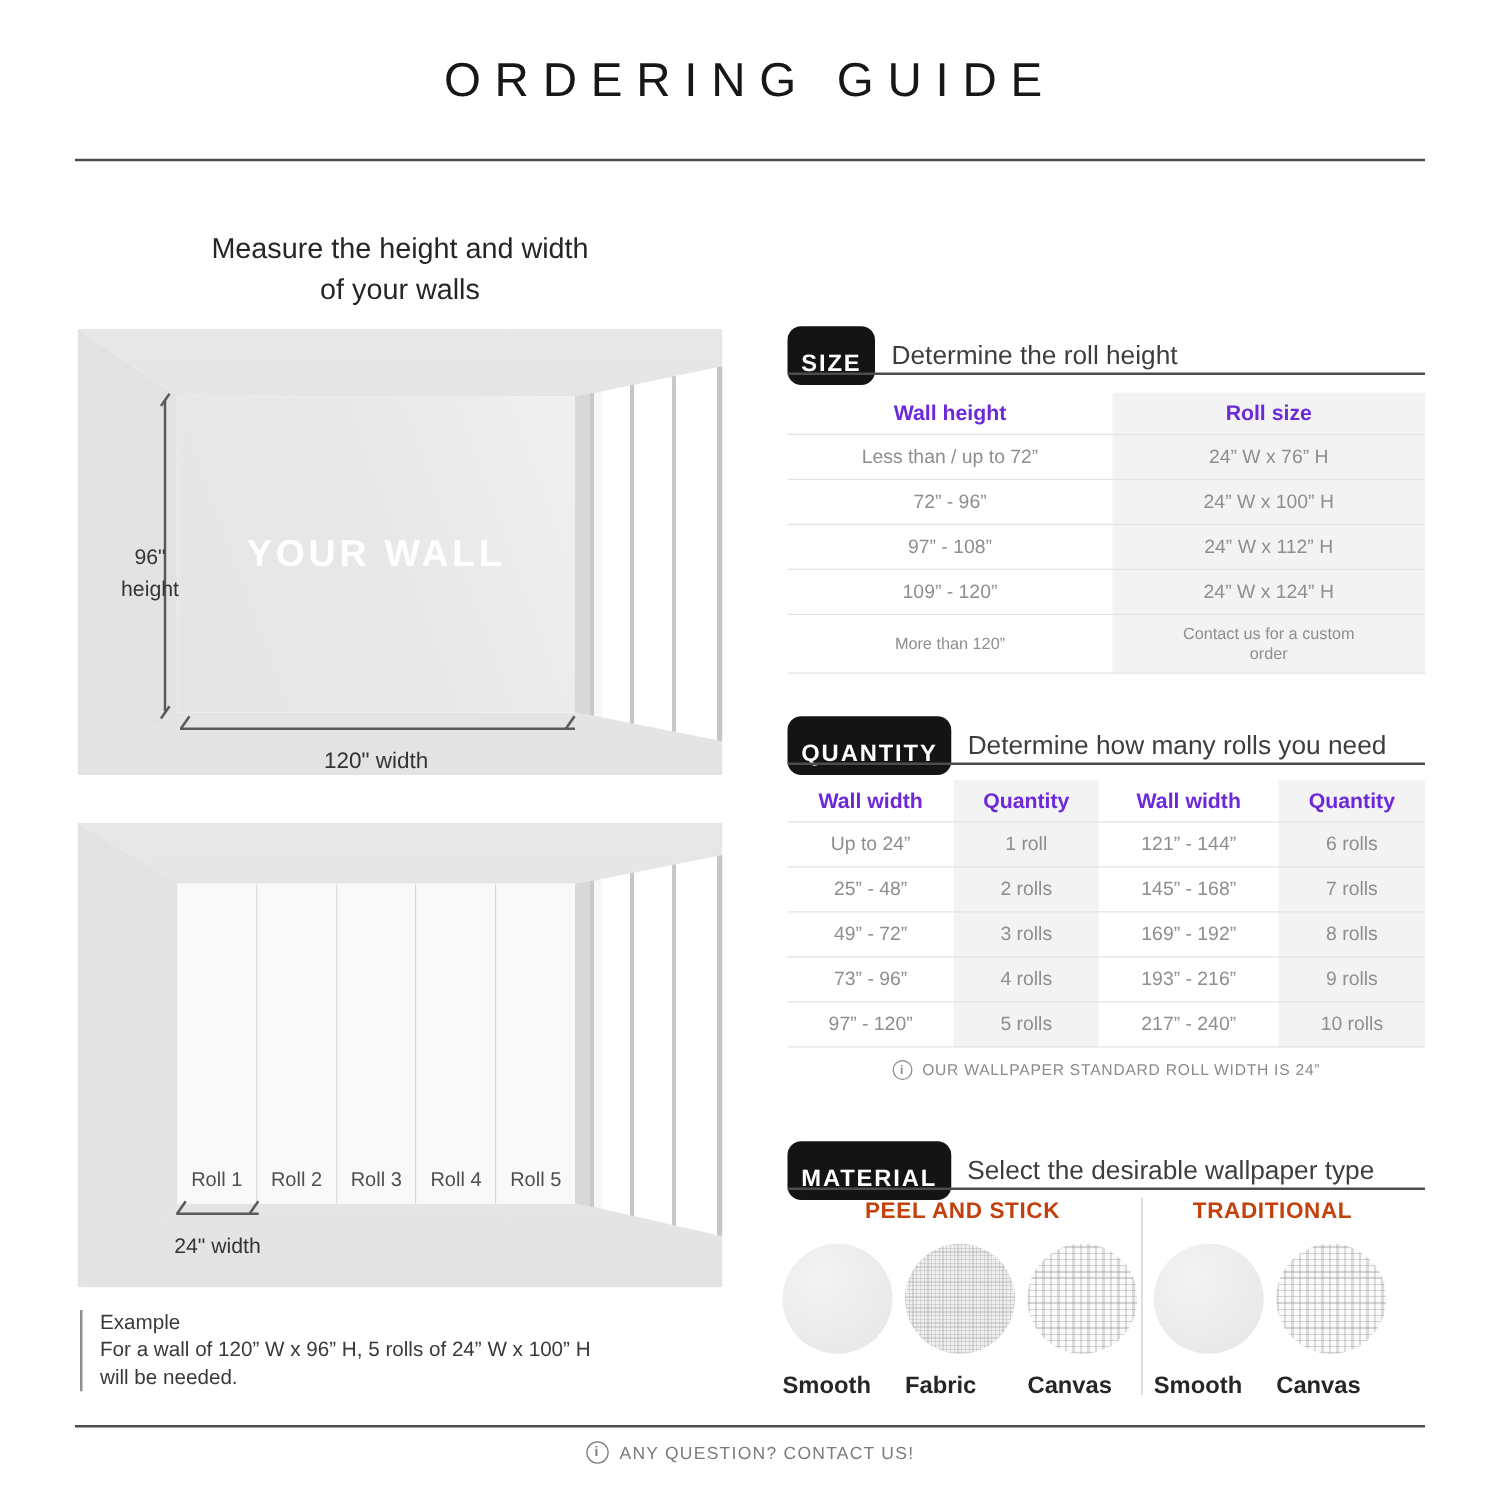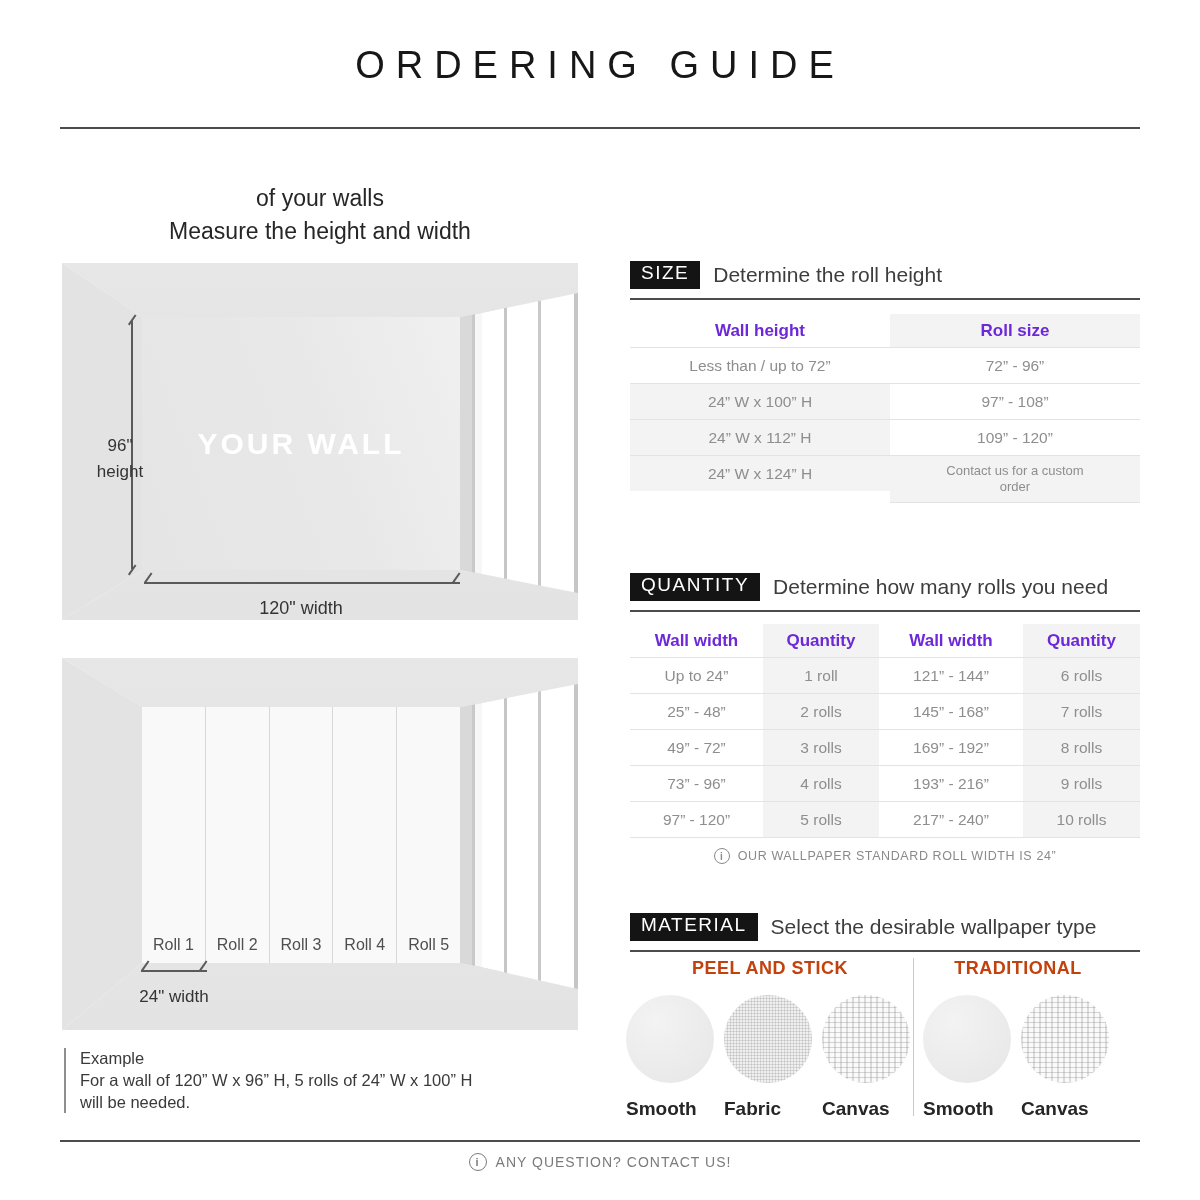--- a/index.html
+++ b/index.html
@@ -15,22 +15,22 @@
   .rule-top{top:127px;left:60px;width:1080px;}
   .rule-bottom{top:1140px;left:60px;width:1080px;}
 
   
   .col-heading{font-size:23px;color:#262626;line-height:1.42;text-align:center;}
   .heading-left{top:182px;left:62px;width:516px;}
   .heading-right{top:184px;left:630px;width:510px;}
 
   
   .section-head{display:flex;align-items:center;gap:13px;}
-  .badge{background:#141414;color:#ffffff;font-weight:400;font-size:19px;letter-spacing:1.5px;
-         padding:1px 11px 5px 11px;}
+  .badge{background:#141414;color:#ffffff;font-weight:700;font-size:19px;letter-spacing:1.5px;
+         padding:20px 11px 5px 11px;border-radius:11px;}
   .section-sub{font-size:21px;color:#3d3d3d;}
   .head-underline{height:2px;background:#4c4c4c;}
 
   
   .tbl{display:grid;}
   .tbl-size{grid-template-columns:260px 250px;}
   .tbl-qty{grid-template-columns:133px 116px 144px 117px;}
   .cell{display:flex;align-items:center;justify-content:center;text-align:center;}
   .cell.h{height:33px;font-weight:700;font-size:17px;color:#6d28d9;}
   .cell.b{height:35px;font-size:15.5px;color:#8e8e8e;border-top:1px solid #e3e3e3;}
@@ -104,22 +104,22 @@
 </style>
 </head>
 <body>
 
 <div class="page">
 
   <div class="abs title">ORDERING GUIDE</div>
   <div class="abs rule rule-top"></div>
 
   <div class="abs col-heading heading-left">
+    <span style="display:block">Measure the height and width</span>
     <span style="display:block">of your walls</span>
-    <span style="display:block">Measure the height and width</span>
   </div>
 
   <div class="room room1">
     <div class="layer ceiling" style="clip-path:polygon(0px 0px,516px 0px,516px 30px,398px 54px,80px 54px);"></div>
     <div class="layer leftwall" style="clip-path:polygon(0px 0px,80px 54px,80px 307px,0px 357px);"></div>
     <div class="layer floor" style="clip-path:polygon(0px 357px,80px 307px,398px 307px,516px 330px,516px 357px);"></div>
     <div class="layer rightwall" style="clip-path:polygon(398px 54px,516px 30px,516px 330px,398px 307px);"></div>
     <div class="window" style="height:357px;clip-path:polygon(0px 52px,106px 30px,106px 330px,0px 309px);"></div>
     <div class="backwall r1-backwall">
       <span class="yourwall-label">YOUR WALL</span>
@@ -172,26 +172,28 @@
     <span class="badge">SIZE</span>
     <span class="section-sub">Determine the roll height</span>
   </div>
   <div class="abs head-underline" style="left:630px;top:298px;width:510px;"></div>
 
   <div class="abs tbl tbl-size" style="left:630px;top:314px;width:510px;">
     <div class="cell h">Wall height</div>
     <div class="cell h shade">Roll size</div>
 
     <div class="cell b">Less than / up to 72”</div>
+    <div class="cell b shade">24” W x 76” H</div>
     <div class="cell b">72” - 96”</div>
     <div class="cell b shade">24” W x 100” H</div>
     <div class="cell b">97” - 108”</div>
     <div class="cell b shade">24” W x 112” H</div>
     <div class="cell b">109” - 120”</div>
     <div class="cell b shade">24” W x 124” H</div>
+    <div class="cell b tall last">More than 120”</div>
     <div class="cell b tall last shade">
         <span>Contact us for a custom order</span>
       </div>
   </div>
 
   <div class="abs section-head" style="left:630px;top:573px;width:510px;">
     <span class="badge">QUANTITY</span>
     <span class="section-sub">Determine how many rolls you need</span>
   </div>
   <div class="abs head-underline" style="left:630px;top:610px;width:510px;"></div>

